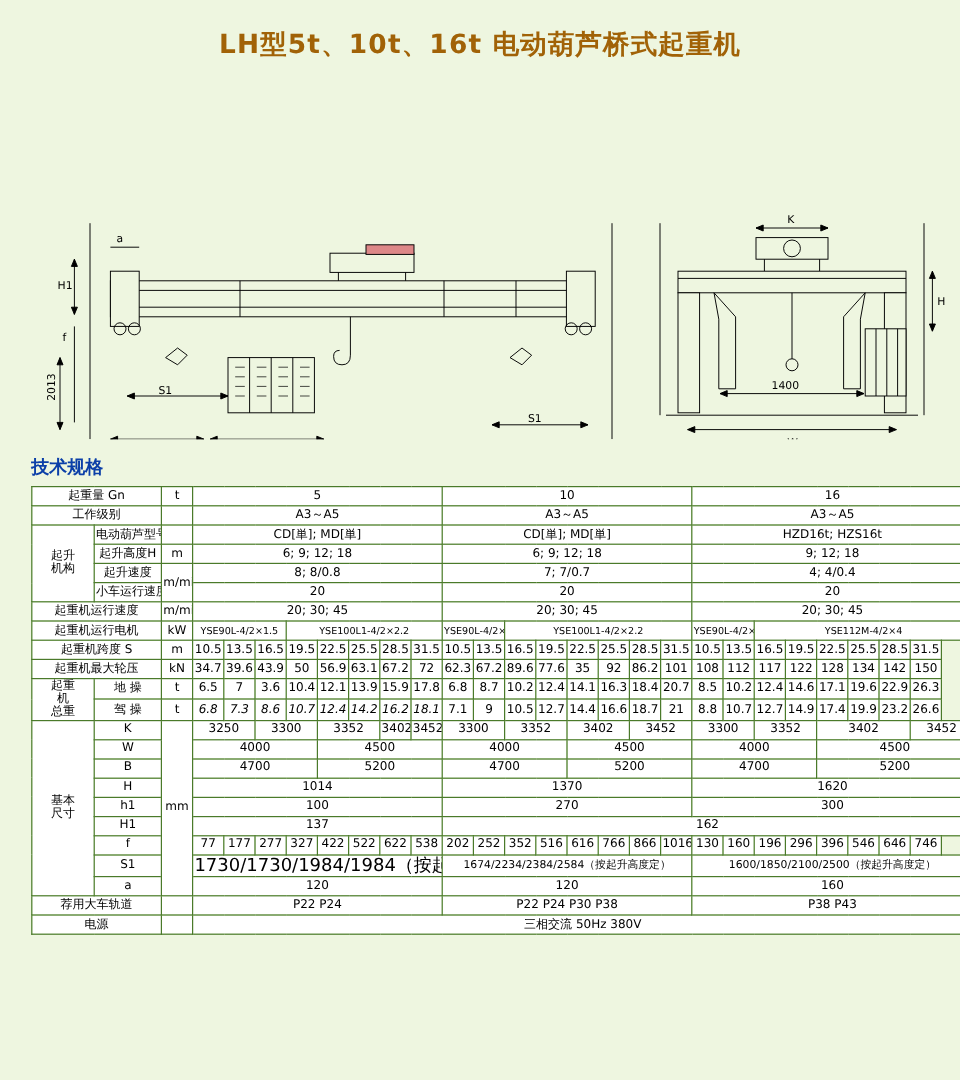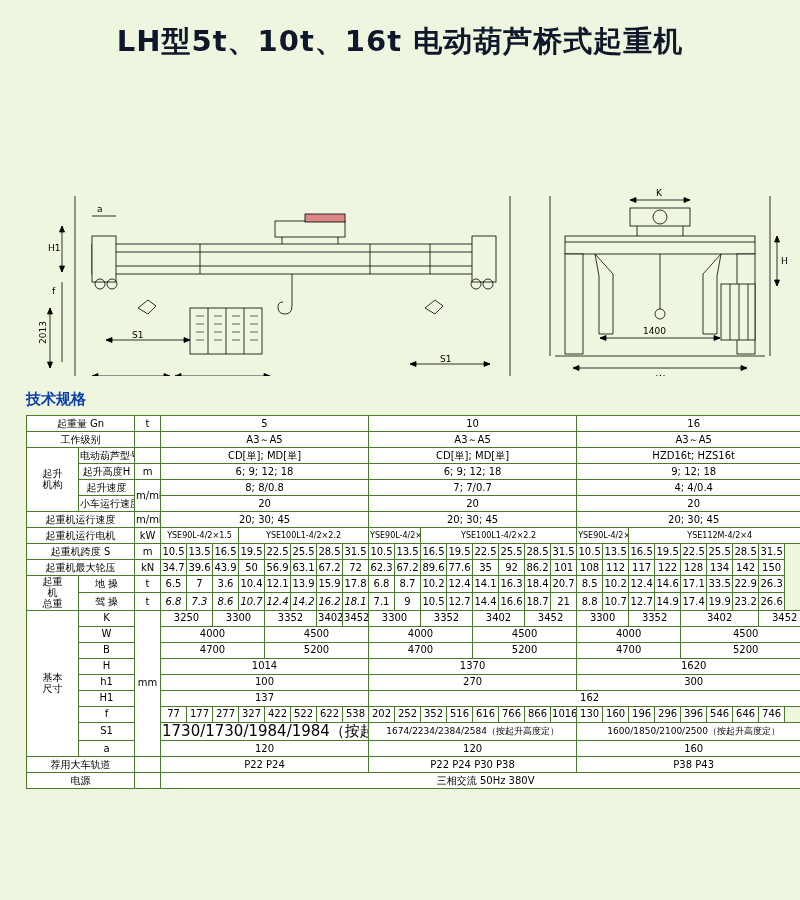--- a/index.html
+++ b/index.html
@@ -5,23 +5,23 @@
   html,body{margin:0;padding:0;}
   body{
     width:800px;height:900px;
     background:#eef6e0;
     font-family:"DejaVu Sans","Liberation Sans",sans-serif;
     font-size:11px;color:#000;
     position:relative;overflow:hidden;
   }
   .title{
     text-align:center;
-    color:#0f172a;
+    color:#a16207;
     font-weight:bold;
-    font-size:29px;
+    font-size:22px;
     letter-spacing:1px;
     padding-top:22px;
   }
   
   .drawings{position:relative;height:300px;margin-top:14px;}
   .dwg{position:absolute;}
   .dwg svg{display:block;}
   
   .sec-head{
     color:#0b3fa8;font-weight:bold;font-size:15px;
@@ -398,21 +398,21 @@
     <td>12.4</td>
     <td>14.1</td>
     <td>16.3</td>
     <td>18.4</td>
     <td>20.7</td>
     <td>8.5</td>
     <td>10.2</td>
     <td>12.4</td>
     <td>14.6</td>
     <td>17.1</td>
-    <td>33.5</td>
+    <td>19.6</td>
     <td>22.9</td>
     <td>26.3</td>
   </tr>
   <tr>
     <td class="lbl2">驾 操</td>
     <td class="unit">t</td>
     <td class="ital">6.8</td>
     <td class="ital">7.3</td>
     <td class="ital">8.6</td>
     <td class="ital">10.7</td>

